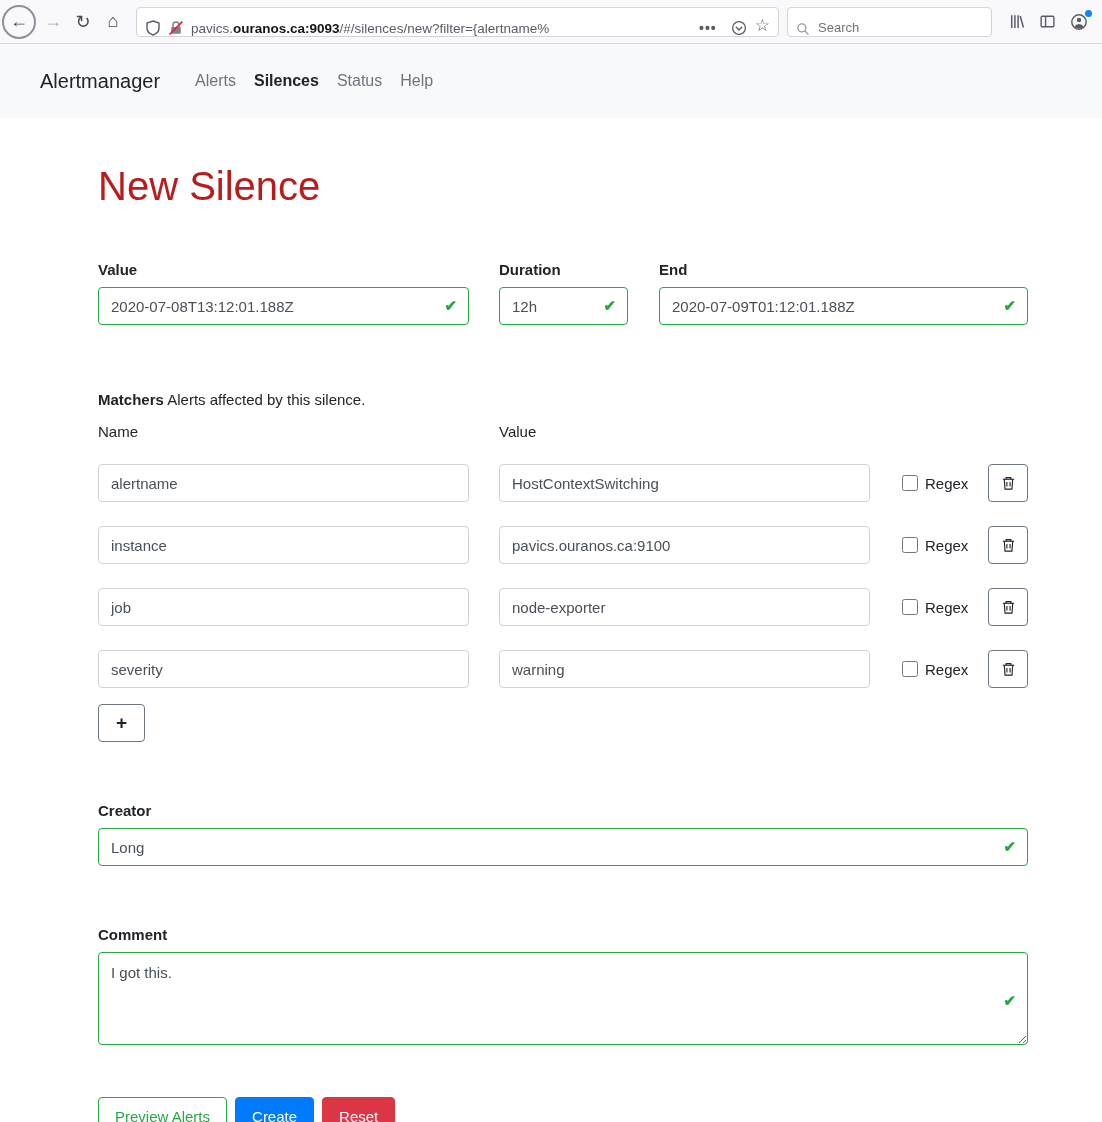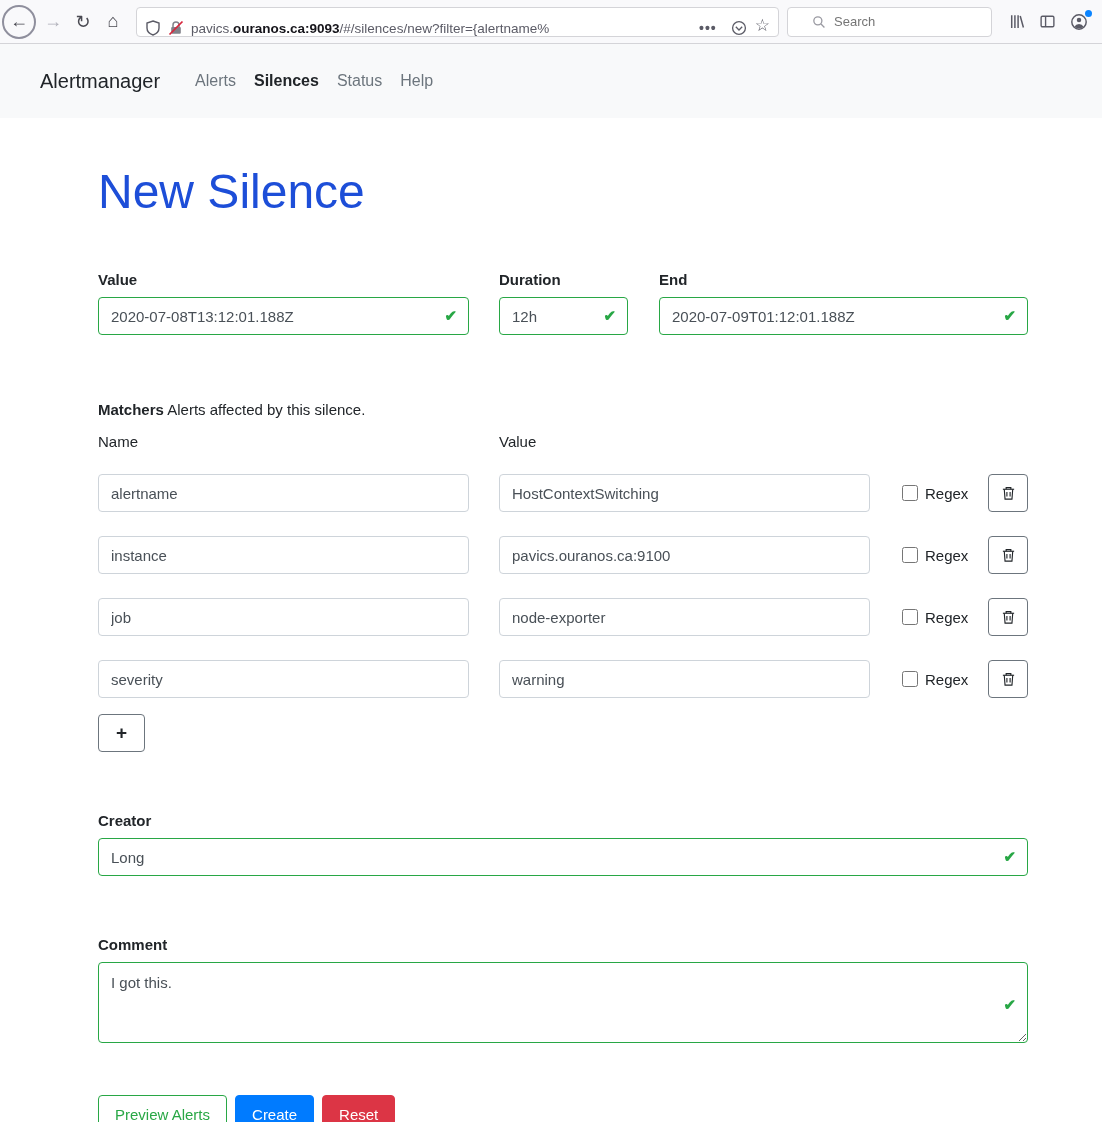--- a/index.html
+++ b/index.html
@@ -11,36 +11,36 @@
   .nav-btn.circle { width: 34px; height: 34px; border: 2px solid #8f8f9d; border-radius: 50%; margin-right: 2px; }
   .nav-btn.disabled { color: #b1b1b9; }
   .urlbar { flex: 1; height: 30px; background: #fff; border: 1px solid #d4d4d8; border-radius: 4px; margin: 0 8px; display: flex; align-items: flex-end; padding: 0 8px; min-width: 0; }
   .urlbar .icon { flex: 0 0 auto; display: flex; align-items: center; margin-right: 7px; }
   .url-text { flex: 1; font-size: 13.5px; white-space: nowrap; overflow: hidden; color: #5b5b66; }
   .url-text .domain { color: #15141a; font-weight: 700; }
   .url-text .path { color: #5b5b66; }
   .url-dots { font-size: 14px; color: #5b5b66; letter-spacing: 1px; margin: 0 8px; font-weight: 700; }
   .url-right-icon { margin-left: 6px; display: flex; align-items: center; }
   .star { font-size: 17px; color: #5b5b66; margin-left: 8px; }
-  .searchbar { width: 205px; height: 30px; background: #fff; border: 1px solid #d4d4d8; border-radius: 4px; display: flex; align-items: center; padding: 0 24px; margin-right: 10px; }
+  .searchbar { width: 205px; height: 30px; background: #fff; border: 1px solid #d4d4d8; border-radius: 4px; display: flex; align-items: flex-end; padding: 0 8px; margin-right: 10px; }
   .searchbar input { border: none; outline: none; flex: 1; font-size: 13px; color: #5b5b66; margin-left: 6px; font-family: "Liberation Sans", sans-serif; background: transparent; min-width: 0; }
   .chrome-right { display: flex; align-items: center; gap: 14px; margin: 0 6px; }
   .chrome-icon { position: relative; display: flex; align-items: center; }
   .notif-dot { position: absolute; top: -3px; right: -4px; width: 7px; height: 7px; border-radius: 50%; background: #0a84ff; }
 
   
   .app-navbar { height: 74px; background: #f8f9fa; display: flex; align-items: center; padding-left: 40px; }
   .brand { font-size: 20px; color: #212529; margin-right: 26px; text-decoration: none; }
   .nav-links { display: flex; align-items: center; }
   .nav-link { font-size: 16px; color: #6c757d; padding: 0 9px; text-decoration: none; }
   .nav-link.active { color: #212529; font-weight: 700; }
 
   
   .container { width: 930px; margin-left: 98px; padding-bottom: 10px; }
-  h1.page-title { font-size: 48px; font-weight: 500; color: #1d4ed8; margin: 46px 0 0 0; }
+  h1.page-title { font-size: 40px; font-weight: 500; color: #b91c1c; margin: 46px 0 0 0; }
 
   .fields-row { display: flex; margin-top: 52px; }
   .field { display: flex; flex-direction: column; }
   .field-start { width: 371px; margin-right: 30px; }
   .field-duration { width: 129px; margin-right: 31px; }
   .field-end { width: 369px; }
   .field-label { font-size: 15px; font-weight: 700; color: #212529; margin-bottom: 9px; }
 
   .vi { position: relative; }
   .vi input, .vi textarea { width: 100%; height: 38px; border: 1px solid #28a745; border-radius: 4px; padding: 0 32px 0 12px; font-size: 15px; color: #495057; font-family: "Liberation Sans", sans-serif; outline: none; background: #fff; }
@@ -55,21 +55,21 @@
   .matcher-row { display: flex; align-items: center; margin-top: 24px; }
   .matcher-row .vi { width: 371px; }
   .matcher-row .vi:first-child { margin-right: 30px; }
   .regex-wrap { display: flex; align-items: center; margin-left: 32px; font-size: 15px; color: #212529; }
   .regex-wrap input { width: 16px; height: 16px; margin: 0 7px 0 0; }
   .trash-btn { margin-left: auto; width: 40px; height: 38px; background: #fff; border: 1px solid #6c757d; border-radius: 4px; display: flex; align-items: center; justify-content: center; cursor: pointer; }
   .add-btn { margin-top: 16px; width: 47px; height: 38px; background: #fff; border: 1px solid #6c757d; border-radius: 4px; font-size: 19px; font-weight: 700; color: #212529; cursor: pointer; display: flex; align-items: center; justify-content: center; font-family: "Liberation Sans", sans-serif; }
 
   .creator-section { margin-top: 60px; }
   .comment-section { margin-top: 60px; }
-  .comment-section .vi textarea { height: 81px; padding: 9px 32px 9px 12px; resize: both; font-size: 15px; line-height: 1.4; }
+  .comment-section .vi textarea { height: 93px; padding: 9px 32px 9px 12px; resize: both; font-size: 15px; line-height: 1.4; }
 
   .actions-row { display: flex; gap: 8px; margin-top: 48px; }
   .btn { height: 38px; border-radius: 4px; font-size: 15px; padding: 0 16px; cursor: pointer; font-family: "Liberation Sans", sans-serif; }
   .btn-preview { background: #fff; color: #28a745; border: 1px solid #28a745; }
   .btn-create { background: #007bff; color: #fff; border: 1px solid #007bff; }
   .btn-reset { background: #dc3545; color: #fff; border: 1px solid #dc3545; }
 </style>
 </head>
 <body>
 

